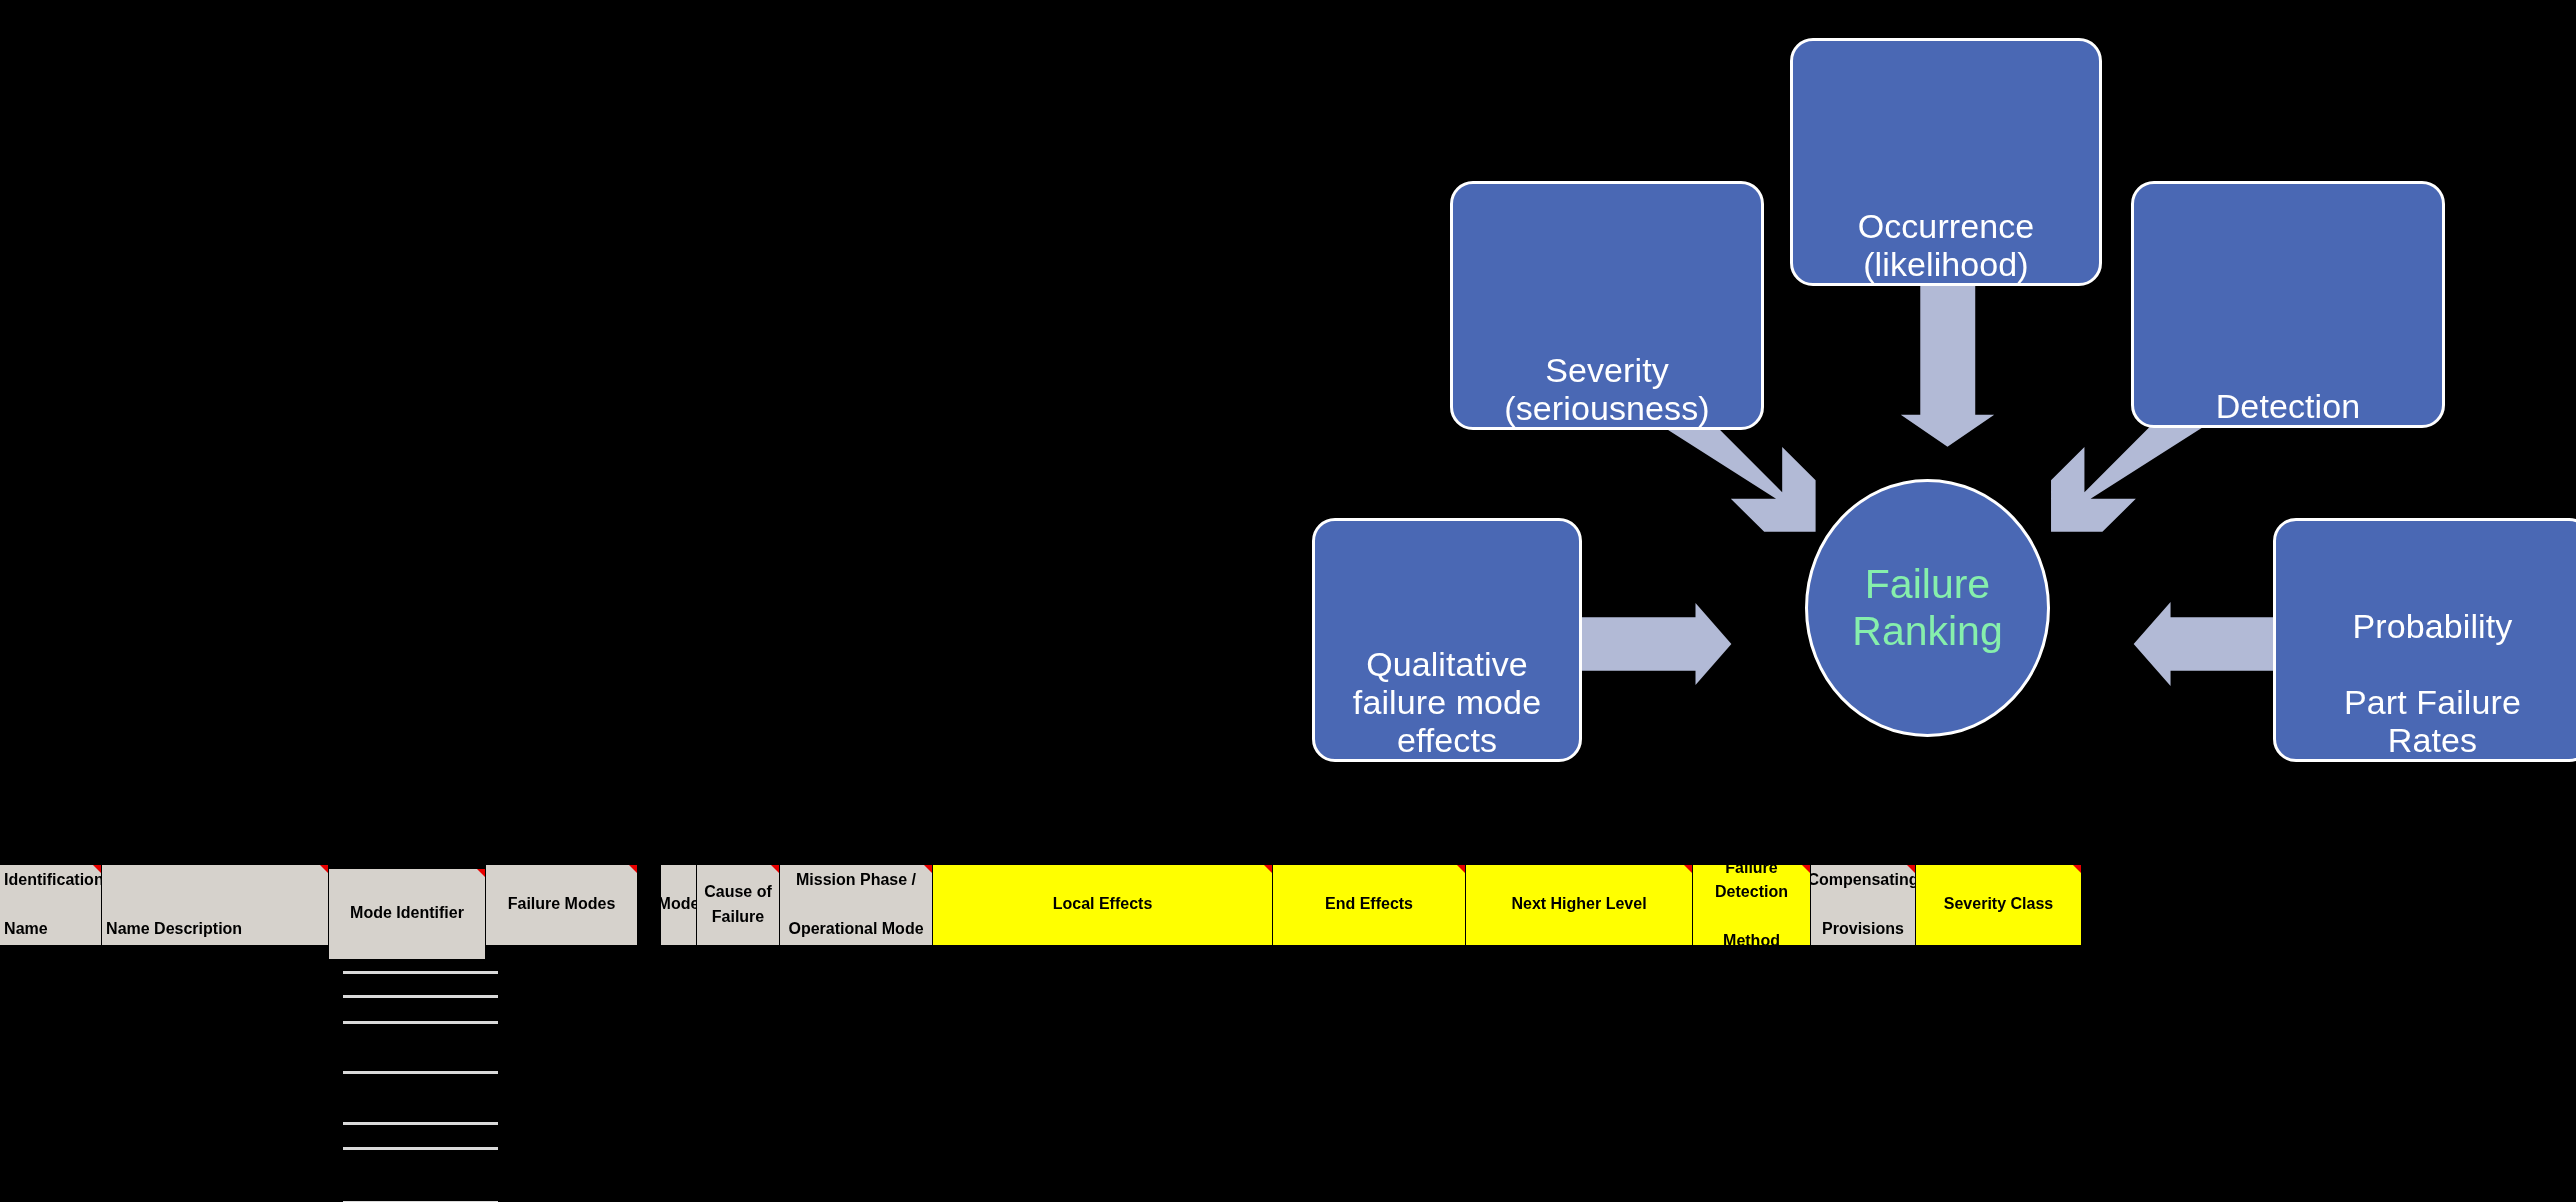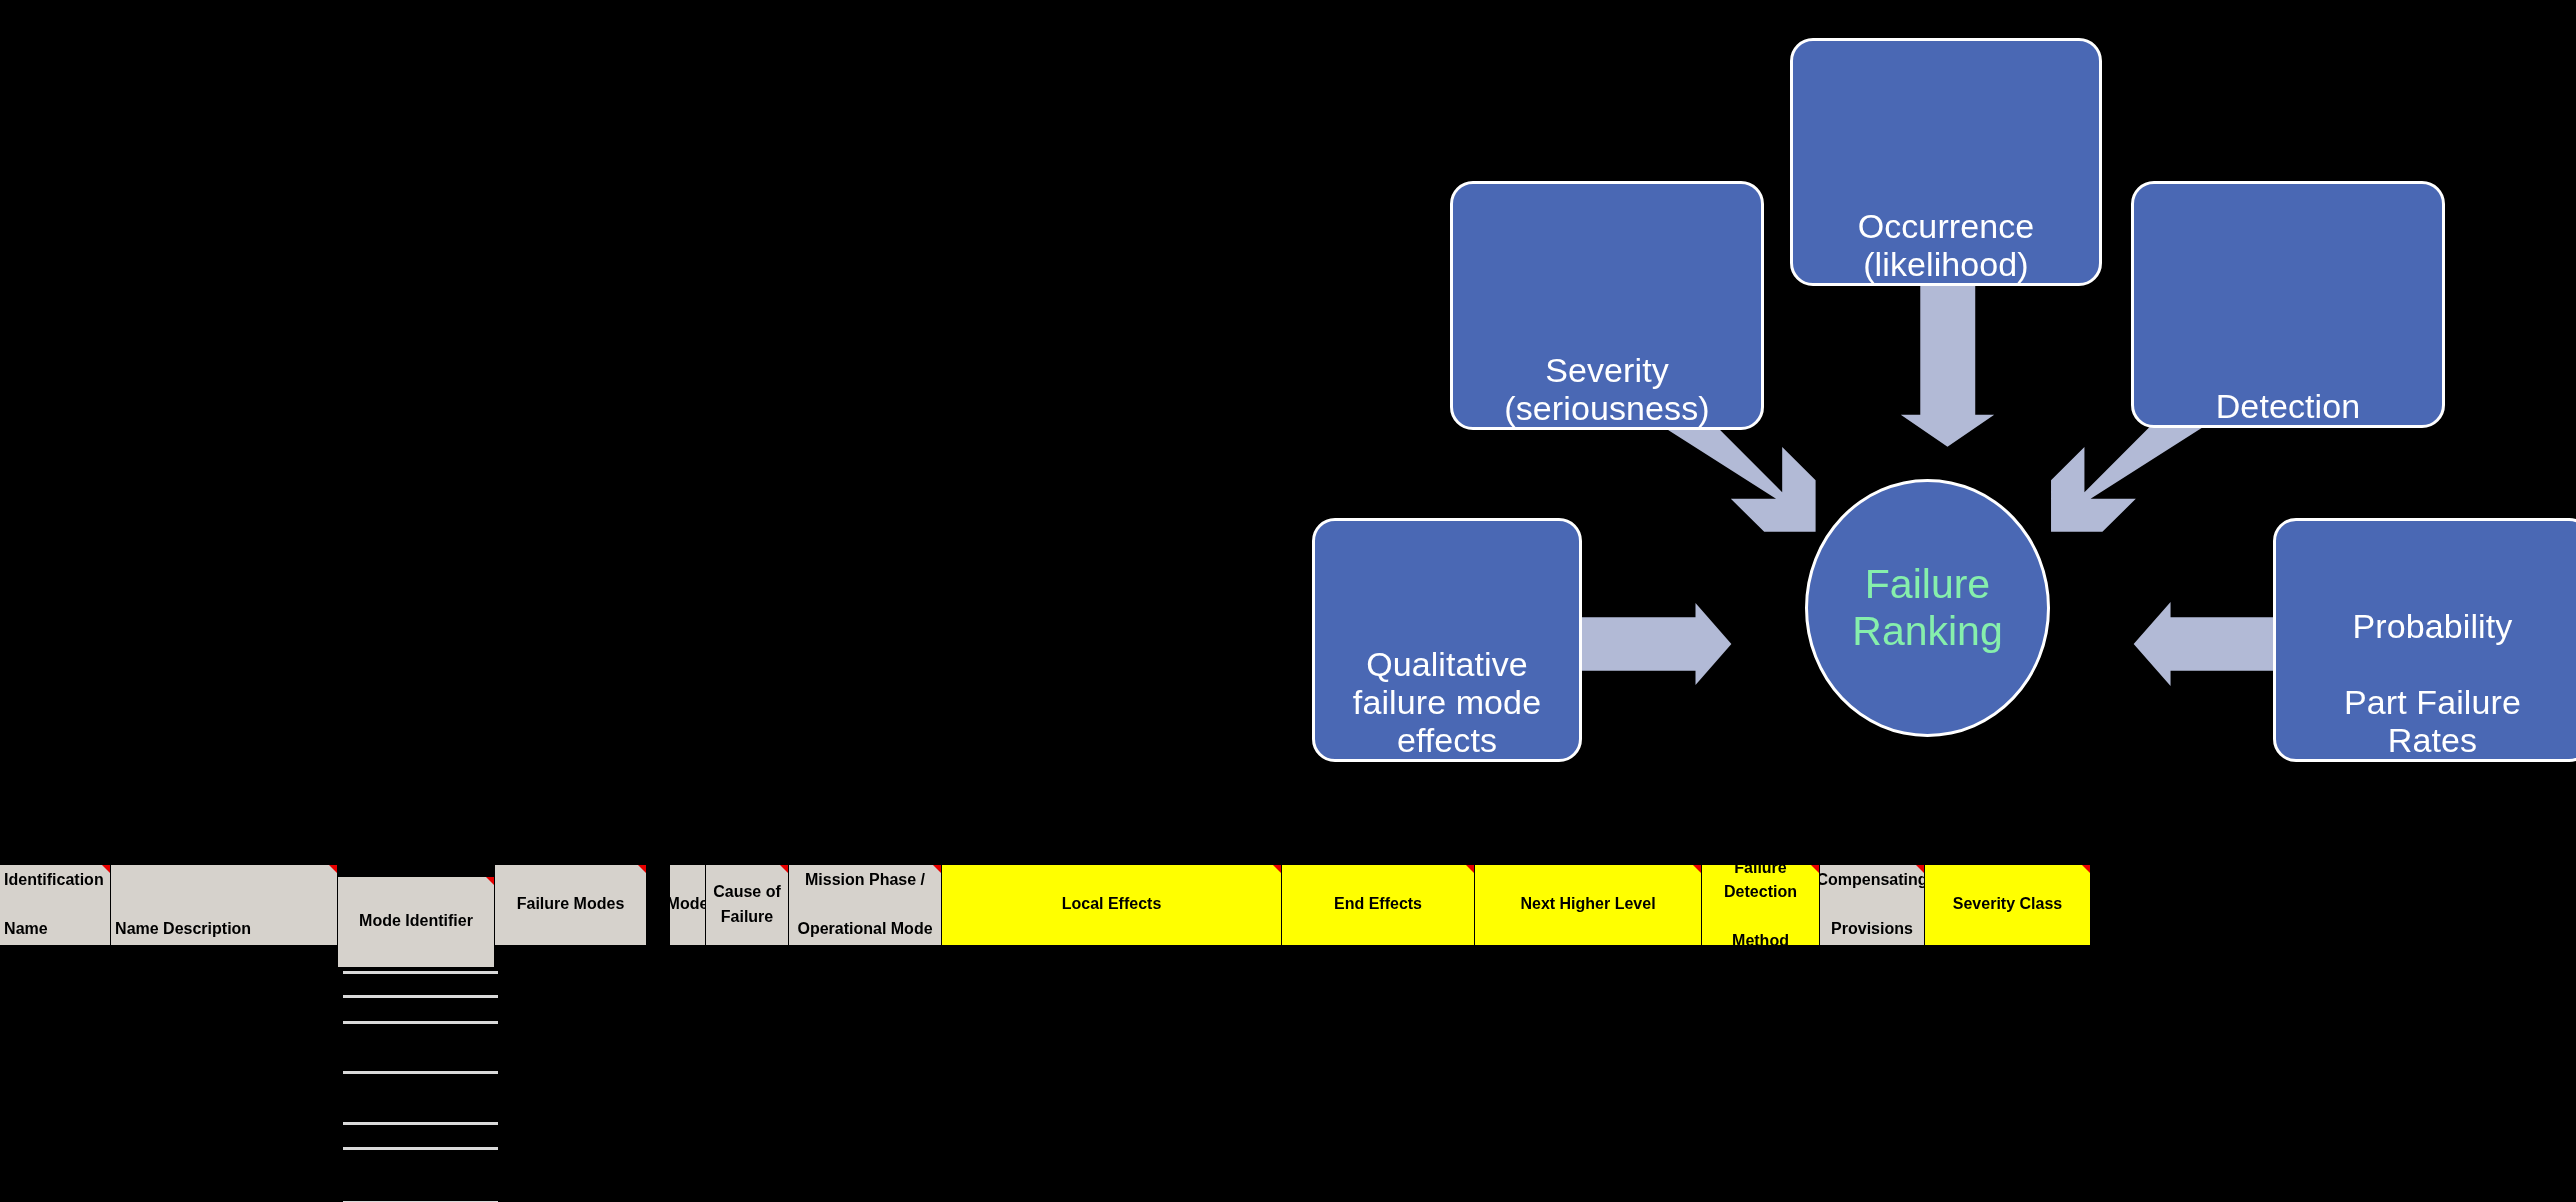--- a/index.html
+++ b/index.html
@@ -60,21 +60,21 @@
     font-size:16px;
     font-weight:bold;
     line-height:1.52;
     overflow:hidden;
   }
   .hcell .label{display:block;white-space:pre-line;}
   .hcell.gray{background:#D6D2CC;}
   .hcell.yellow{background:#FFFF00;}
   .hcell.bottomleft{align-items:flex-end;justify-content:flex-start;text-align:left;}
   .hcell.centermid{align-items:center;justify-content:center;text-align:center;}
-  .hcell.tall{height:90px;margin-top:12px;}
+  .hcell.tall{height:90px;margin-top:4px;}
   .cmark{
     position:absolute;top:0;right:0;width:0;height:0;
     border-top:8.8px solid #E80000;border-left:8.8px solid transparent;
   }
 
   .rowline{
     position:absolute;background:#D9D9D9;height:3.1px;
     box-shadow:0 0 0 0 transparent;
   }
 </style>
@@ -135,21 +135,21 @@
     <div class="circle" style="left:1805px;top:479px;width:245px;height:258px;">
       <span class="txt">Failure
 Ranking</span>
     </div>
   </div>
 
   <div id="table-wrap">
 
     <div id="header-row">
 
-      <div class="hcell gray bottomleft" style="width:111px;">
+      <div class="hcell gray bottomleft" style="width:102px;">
         <span class="label">Identification
 
 Name</span>
         <span class="cmark"></span>
       </div>
 
       <div class="hcell gray bottomleft" style="width:227px;">
         <span class="label">Name Description</span>
         <span class="cmark"></span>
       </div>

